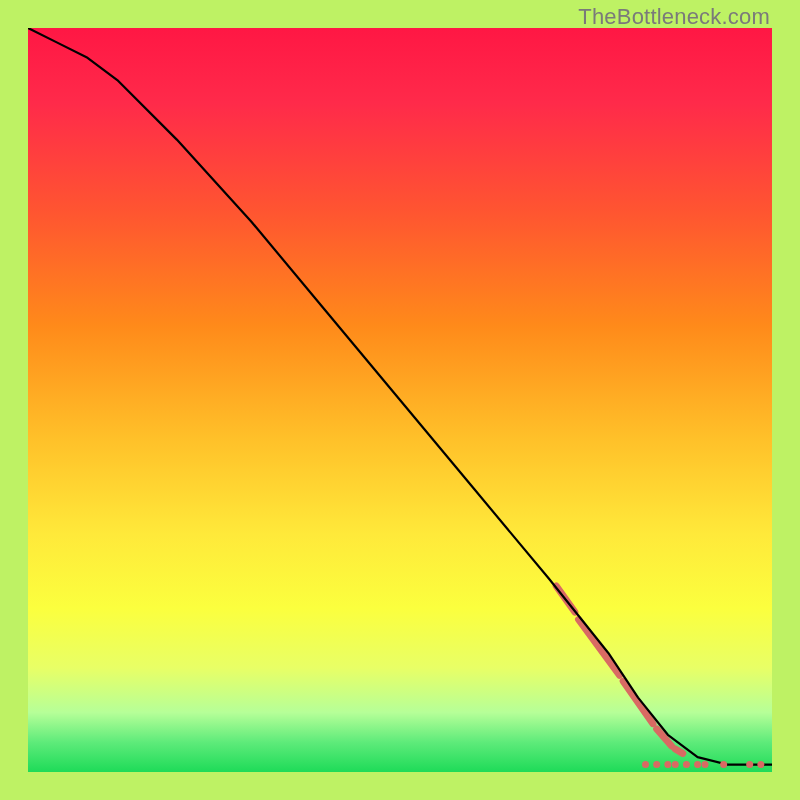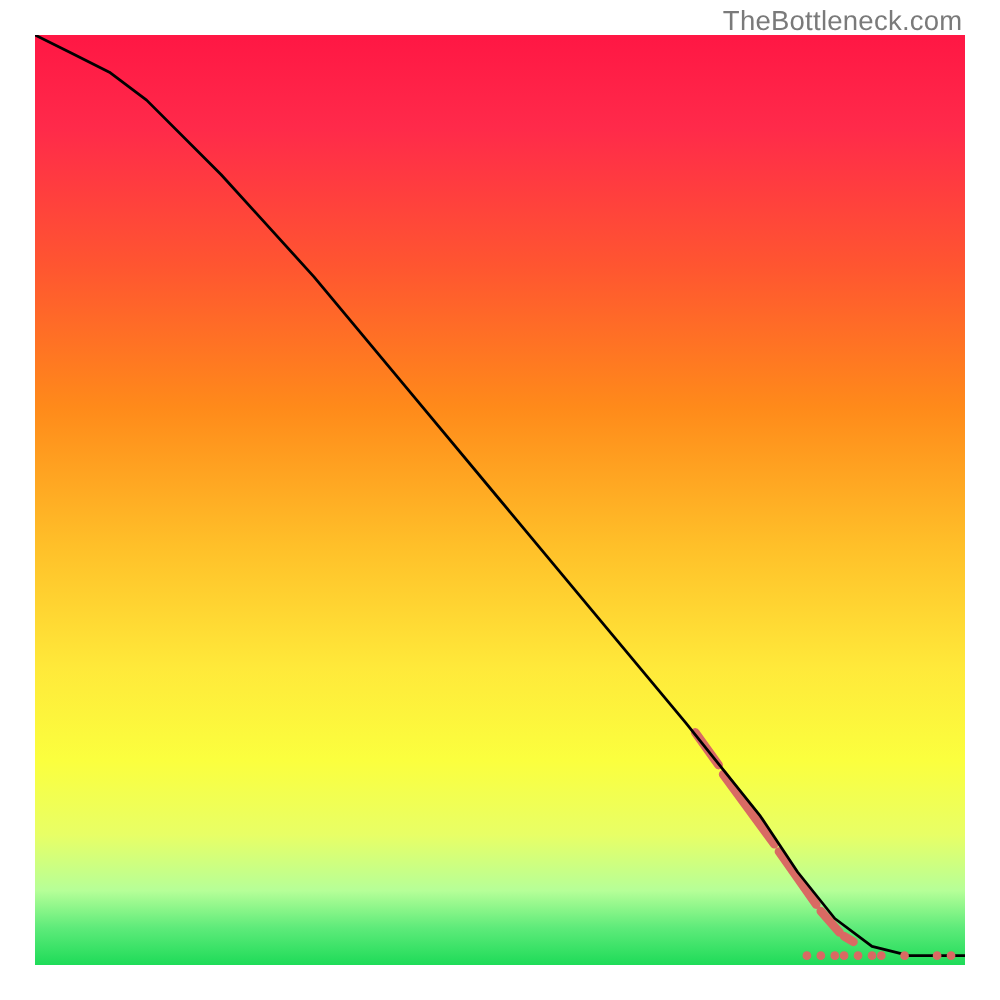--- a/index.html
+++ b/index.html
@@ -8,21 +8,21 @@
     width: 800px;
     height: 800px;
     background: #000;
     font-family: Arial, Helvetica, sans-serif;
     overflow: hidden;
   }
   .frame {
     position: relative;
     width: 800px;
     height: 800px;
-    background: #ffffff;
+    background: #bef264;
   }
   .plot {
     position: absolute;
     left: 28px;
     top: 28px;
     width: 744px;
     height: 744px;
     
     background: linear-gradient(
       to bottom,

